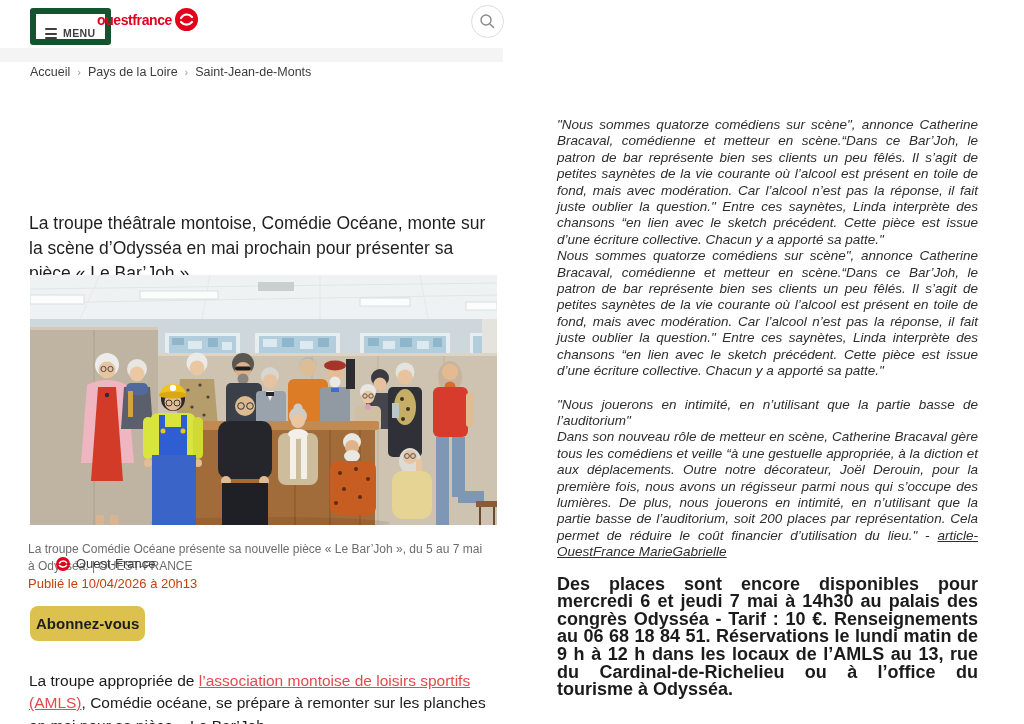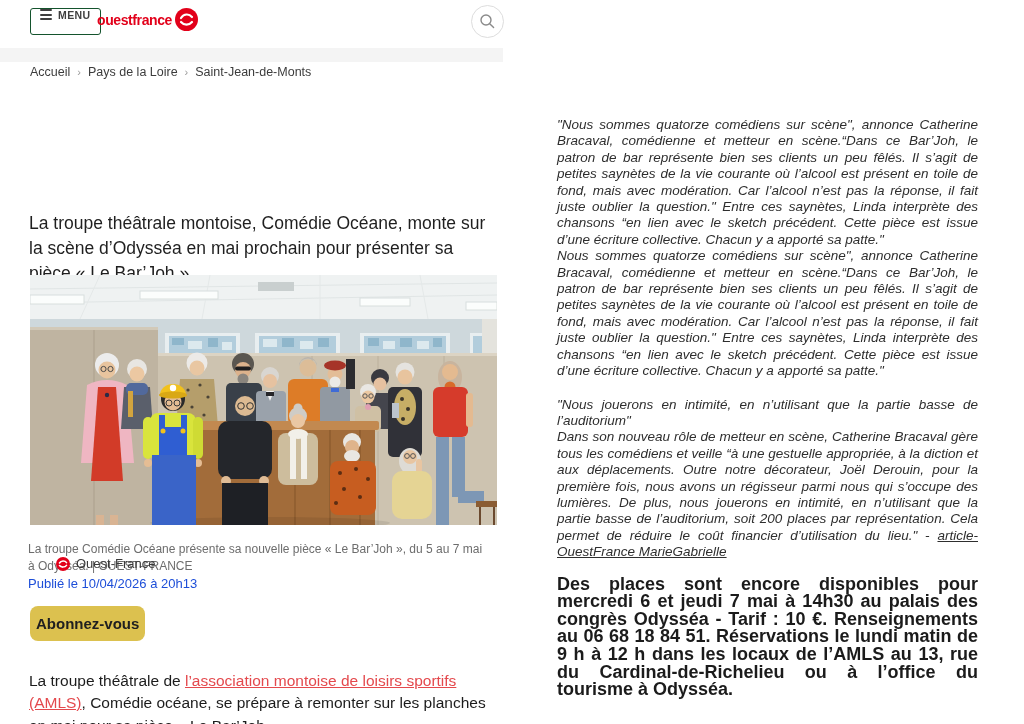--- a/index.html
+++ b/index.html
@@ -1,21 +1,21 @@
 <!DOCTYPE html>
 <html><head>
 <meta charset="utf-8">
 <style>
   html,body{margin:0;padding:0;background:#fff;}
   .screen{position:relative;width:1024px;height:724px;background:#ffffff;overflow:hidden;
           font-family:"Liberation Sans",sans-serif;color:#1a1a1a;}
 
   
-  .menu-btn{position:absolute;left:30px;top:8px;height:25px;display:flex;align-items:flex-start;gap:6px;
-            padding:0 9px;background:#fff;border:1px solid #14532d;border-radius:3px;cursor:pointer;}
+  .menu-btn{position:absolute;left:30px;top:8px;height:25px;display:flex;align-items:flex-end;gap:6px;
+            padding:0 9px;background:#fff;border:6px solid #14532d;border-radius:3px;cursor:pointer;}
   .burger{display:flex;flex-direction:column;gap:2.5px;}
   .burger span{display:block;width:12px;height:2px;background:#3f3f3f;border-radius:1px;}
   .menu-label{font-size:10.5px;font-weight:bold;color:#3f3f3f;letter-spacing:.4px;}
 
   .logo{position:absolute;left:97px;top:8px;display:flex;align-items:center;gap:3px;cursor:pointer;}
   .logo-words{display:flex;flex-direction:row;line-height:12px;}
   .logo-words span{font-size:14px;font-weight:bold;color:#e2001a;letter-spacing:-.4px;}
   .logo-mark{width:23px;height:23px;border-radius:50%;background:#e2001a;display:flex;
              align-items:center;justify-content:center;}
 
@@ -31,21 +31,21 @@
 
   
   .title{position:absolute;left:29px;top:85px;width:466px;font-size:26.5px;font-weight:bold;
          line-height:1.3;color:#141414;letter-spacing:-.2px;}
   .subtitle{position:absolute;left:29px;top:193px;width:458px;font-size:17.5px;line-height:1.45;color:#1f1f1f;}
   .photo{position:absolute;left:30px;top:275px;width:467px;height:250px;}
   .caption{position:absolute;left:28px;top:529px;width:464px;font-size:12px;line-height:1.4;color:#6d6d6d;}
   .author-row{position:absolute;left:28px;top:556px;display:flex;align-items:center;gap:6px;padding-left:28px;}
   .author-mark{width:14px;height:14px;border-radius:50%;background:#e2001a;display:flex;align-items:center;justify-content:center;}
   .author-name{font-size:13px;color:#3a3a3a;}
-  .published{position:absolute;left:28px;top:576px;font-size:13px;color:#1d4ed8;}
+  .published{position:absolute;left:28px;top:576px;font-size:13px;color:#c2410c;}
   .subscribe{position:absolute;left:30px;top:606px;height:35px;padding:0 6px;background:#dcc14f;
              border:none;border-radius:8px;font-family:"Liberation Sans",sans-serif;
              font-weight:bold;font-size:15px;color:#202020;cursor:pointer;}
   .intro{position:absolute;left:29px;top:654px;width:460px;font-size:15.5px;line-height:1.47;color:#1c1c1c;}
   .intro a{color:#e4494d;text-decoration:underline;cursor:pointer;}
 
   
   .transcript{position:absolute;left:557px;top:117px;width:421px;font-size:13.5px;line-height:16.4px;
               font-style:italic;color:#2e2e2e;text-align:justify;}
   .transcript p{margin:0;}
@@ -324,21 +324,21 @@
         <path d="M3.5 8.6 C5 10.6, 9 10.6, 10.5 8.4" stroke="#fff" stroke-width="1.6" fill="none" stroke-linecap="round"></path>
       </svg>
     </span>
     <span class="author-name">Ouest-France</span>
   </div>
 
   <div class="published">Publié le 10/04/2026 à 20h13</div>
 
   <button class="subscribe">Abonnez-vous</button>
 
-  <p class="intro"><span>La troupe théâtrale de </span><a>l’association montoise de loisirs sportifs (AMLS)</a><span>, Comédie océane, se prépare à remonter sur les planches en mai pour sa pièce « Le Bar’Joh ».</span></p>
+  <p class="intro"><span>La troupe appropriée de </span><a>l’association montoise de loisirs sportifs (AMLS)</a><span>, Comédie océane, se prépare à remonter sur les planches en mai pour sa pièce « Le Bar’Joh ».</span></p>
 
   <div class="transcript">
     <p>"Nous sommes quatorze comédiens sur scène", annonce Catherine Bracaval, comédienne et metteur en scène.“Dans ce Bar’Joh, le patron de bar représente bien ses clients un peu fêlés. Il s’agit de petites saynètes de la vie courante où l’alcool est présent en toile de fond, mais avec modération. Car l’alcool n’est pas la réponse, il fait juste oublier la question." Entre ces saynètes, Linda interprète des chansons “en lien avec le sketch précédent. Cette pièce est issue d’une écriture collective. Chacun y a apporté sa patte."</p>
     <p>Nous sommes quatorze comédiens sur scène", annonce Catherine Bracaval, comédienne et metteur en scène.“Dans ce Bar’Joh, le patron de bar représente bien ses clients un peu fêlés. Il s’agit de petites saynètes de la vie courante où l’alcool est présent en toile de fond, mais avec modération. Car l’alcool n’est pas la réponse, il fait juste oublier la question." Entre ces saynètes, Linda interprète des chansons “en lien avec le sketch précédent. Cette pièce est issue d’une écriture collective. Chacun y a apporté sa patte."</p>
     <div class="gap-a"></div>
     <p>"Nous jouerons en intimité, en n’utilisant que la partie basse de l’auditorium"</p>
     <p><span>Dans son nouveau rôle de metteur en scène, Catherine Bracaval gère tous les comédiens et veille “à une gestuelle appropriée, à la diction et aux déplacements. Outre notre décorateur, Joël Derouin, pour la première fois, nous avons un régisseur parmi nous qui s’occupe des lumières. De plus, nous jouerons en intimité, en n’utilisant que la partie basse de l’auditorium, soit 200 places par représentation. Cela permet de réduire le coût financier d’utilisation du lieu." - </span><span class="sig">article-OuestFrance MarieGabrielle</span></p>
     <div class="gap-b"></div>
     <p class="info">Des places sont encore disponibles pour mercredi 6 et jeudi 7 mai à 14h30 au palais des congrès Odysséa - Tarif : 10 €. Renseignements au 06 68 18 84 51. Réservations le lundi matin de 9 h à 12 h dans les locaux de l’AMLS au 13, rue du Cardinal-de-Richelieu ou à l’office du tourisme à Odysséa.</p>
   </div>

